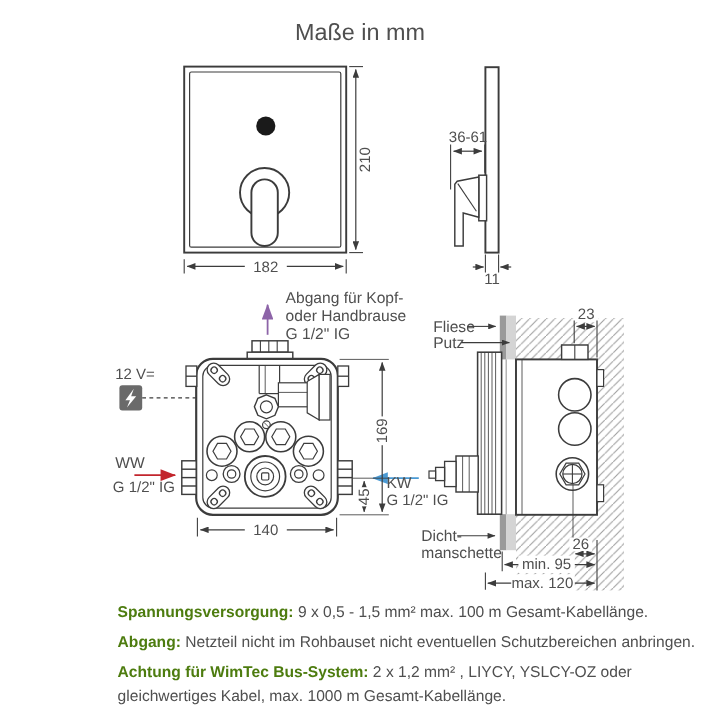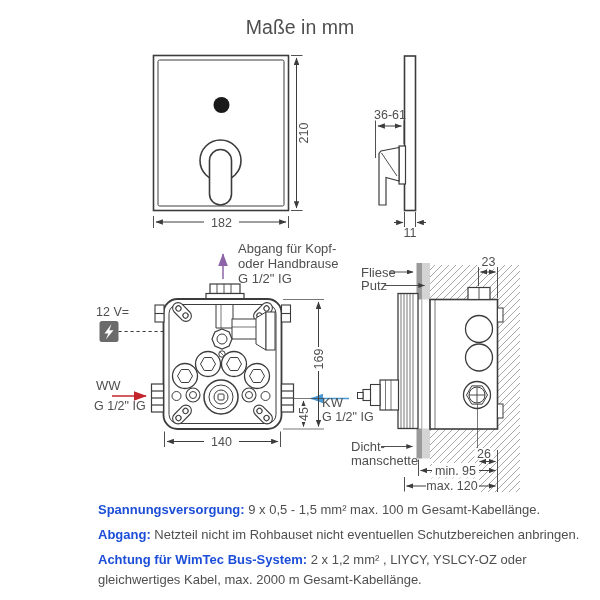--- a/index.html
+++ b/index.html
@@ -10,21 +10,21 @@
   svg{position:absolute;top:0;left:0;}
   svg text{font-family:"Liberation Sans",sans-serif;fill:#4f4f4f;font-size:12.5px;}
   svg text.lbl{font-size:13px;}
   .s{stroke:#3c3c3c;fill:none;stroke-width:1;}
   .sf{stroke:#3c3c3c;fill:#fff;}
   .w16{stroke-width:1.6;} .w13{stroke-width:1.3;} .w12{stroke-width:1.2;}
   .w11{stroke-width:1.1;} .w09{stroke-width:0.9;} .w07{stroke-width:0.7;}
   .wb{fill:#fff;stroke:none;}
   .notes{position:absolute;left:98px;top:500px;width:505px;font-size:13px;line-height:20px;}
   .notes p{margin:0 0 5px 0;}
-  .notes b{font-weight:700;color:#1d4ed8;}
+  .notes b{font-weight:700;color:#4d7c0f;}
 </style>
 </head>
 <body>
 
 <div class="frame">
 
   <div class="title">Maße in mm</div>
 
   <svg width="600" height="497" viewBox="0 0 600 497">
     <defs>
@@ -296,16 +296,16 @@
         <line class="s" x1="406.5" y1="486" x2="495.5" y2="486" marker-start="url(#mA)" marker-end="url(#mA)"></line>
         <rect class="wb" x="426" y="478.5" width="53" height="14.5"></rect>
         <text x="452" y="490" text-anchor="middle">max. 120</text>
       </g>
     </g>
   </svg>
 
   <div class="notes">
     <p><b>Spannungsversorgung:</b><span> 9 x 0,5 - 1,5 mm²  max. 100 m Gesamt-Kabellänge.</span></p>
     <p><b>Abgang:</b><span> Netzteil nicht im Rohbauset nicht eventuellen Schutzbereichen anbringen.</span></p>
-    <p><b>Achtung für WimTec Bus-System:</b><span> 2 x 1,2 mm² , LIYCY, YSLCY-OZ oder</span><br><span>gleichwertiges Kabel, max. 2000 m Gesamt-Kabellänge.</span></p>
+    <p><b>Achtung für WimTec Bus-System:</b><span> 2 x 1,2 mm² , LIYCY, YSLCY-OZ oder</span><br><span>gleichwertiges Kabel, max. 1000 m Gesamt-Kabellänge.</span></p>
   </div>
 
 </div>
 
 </body></html>

